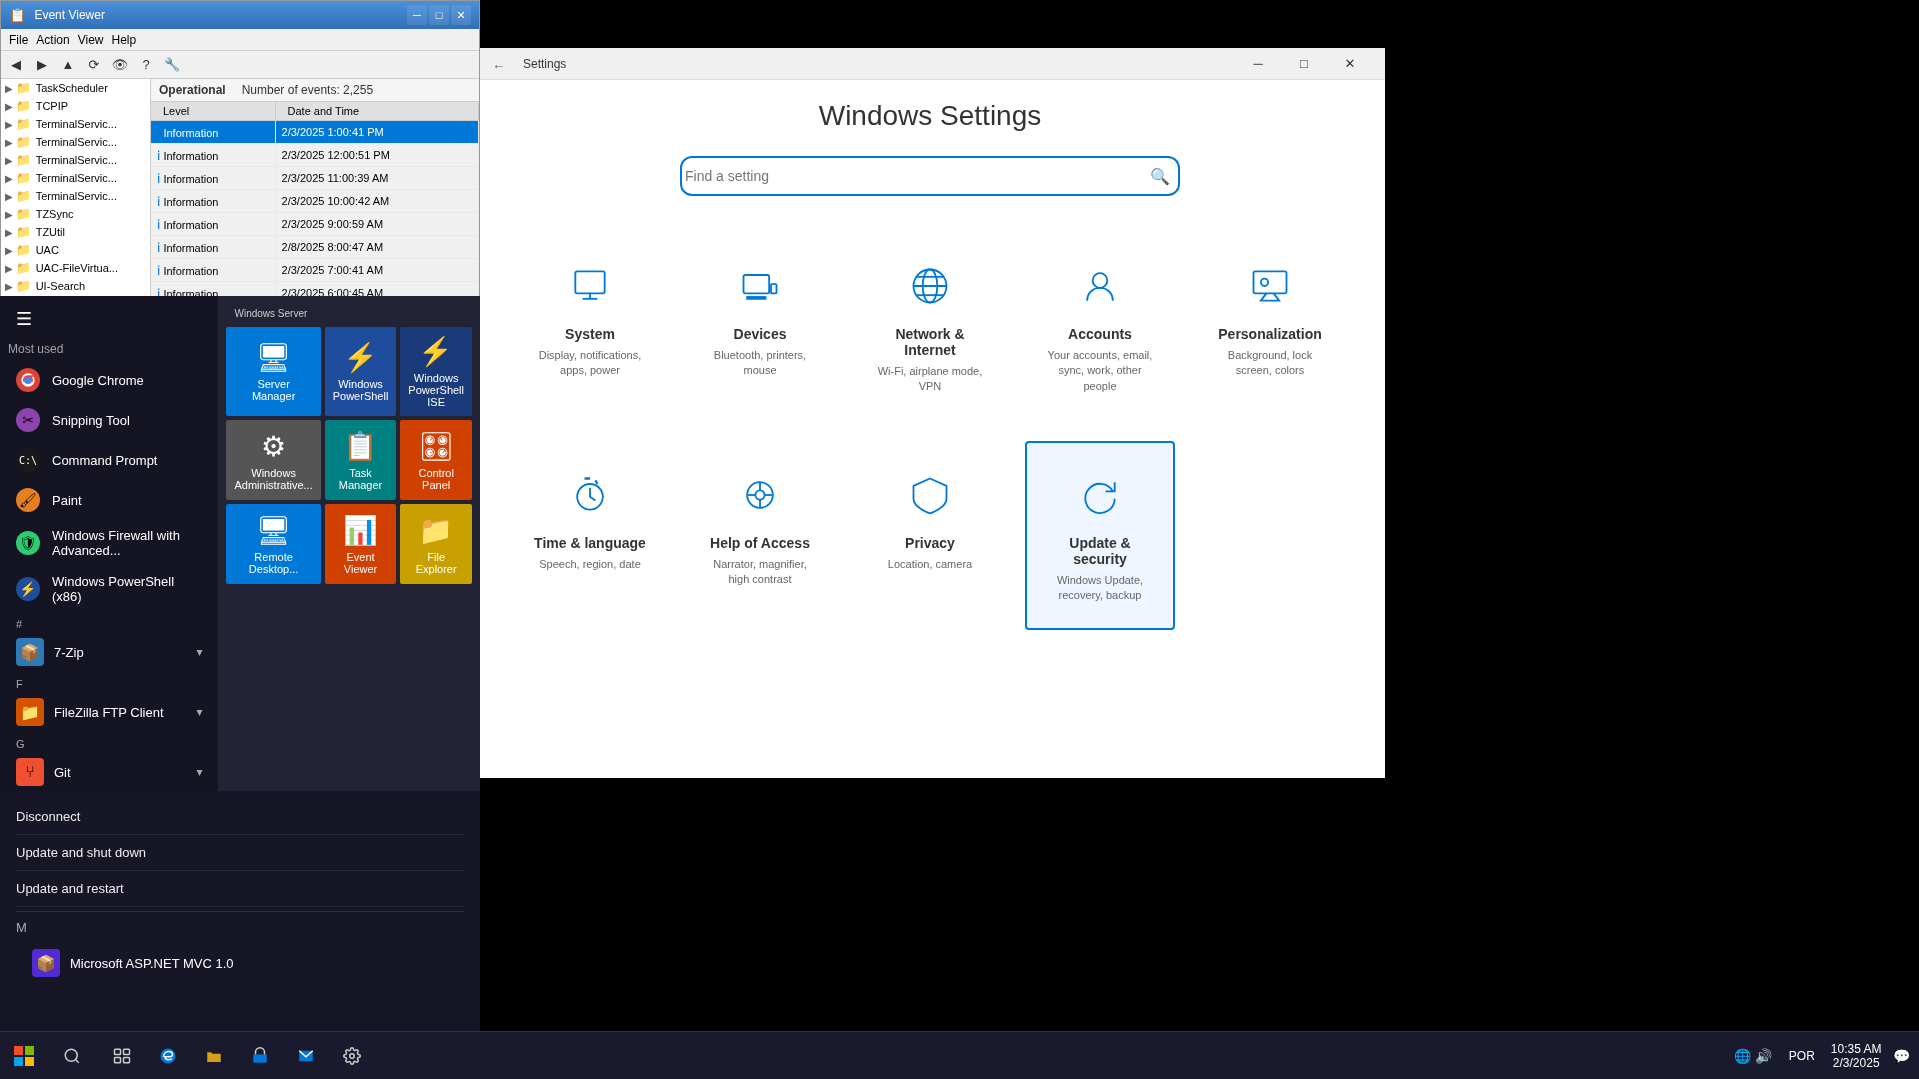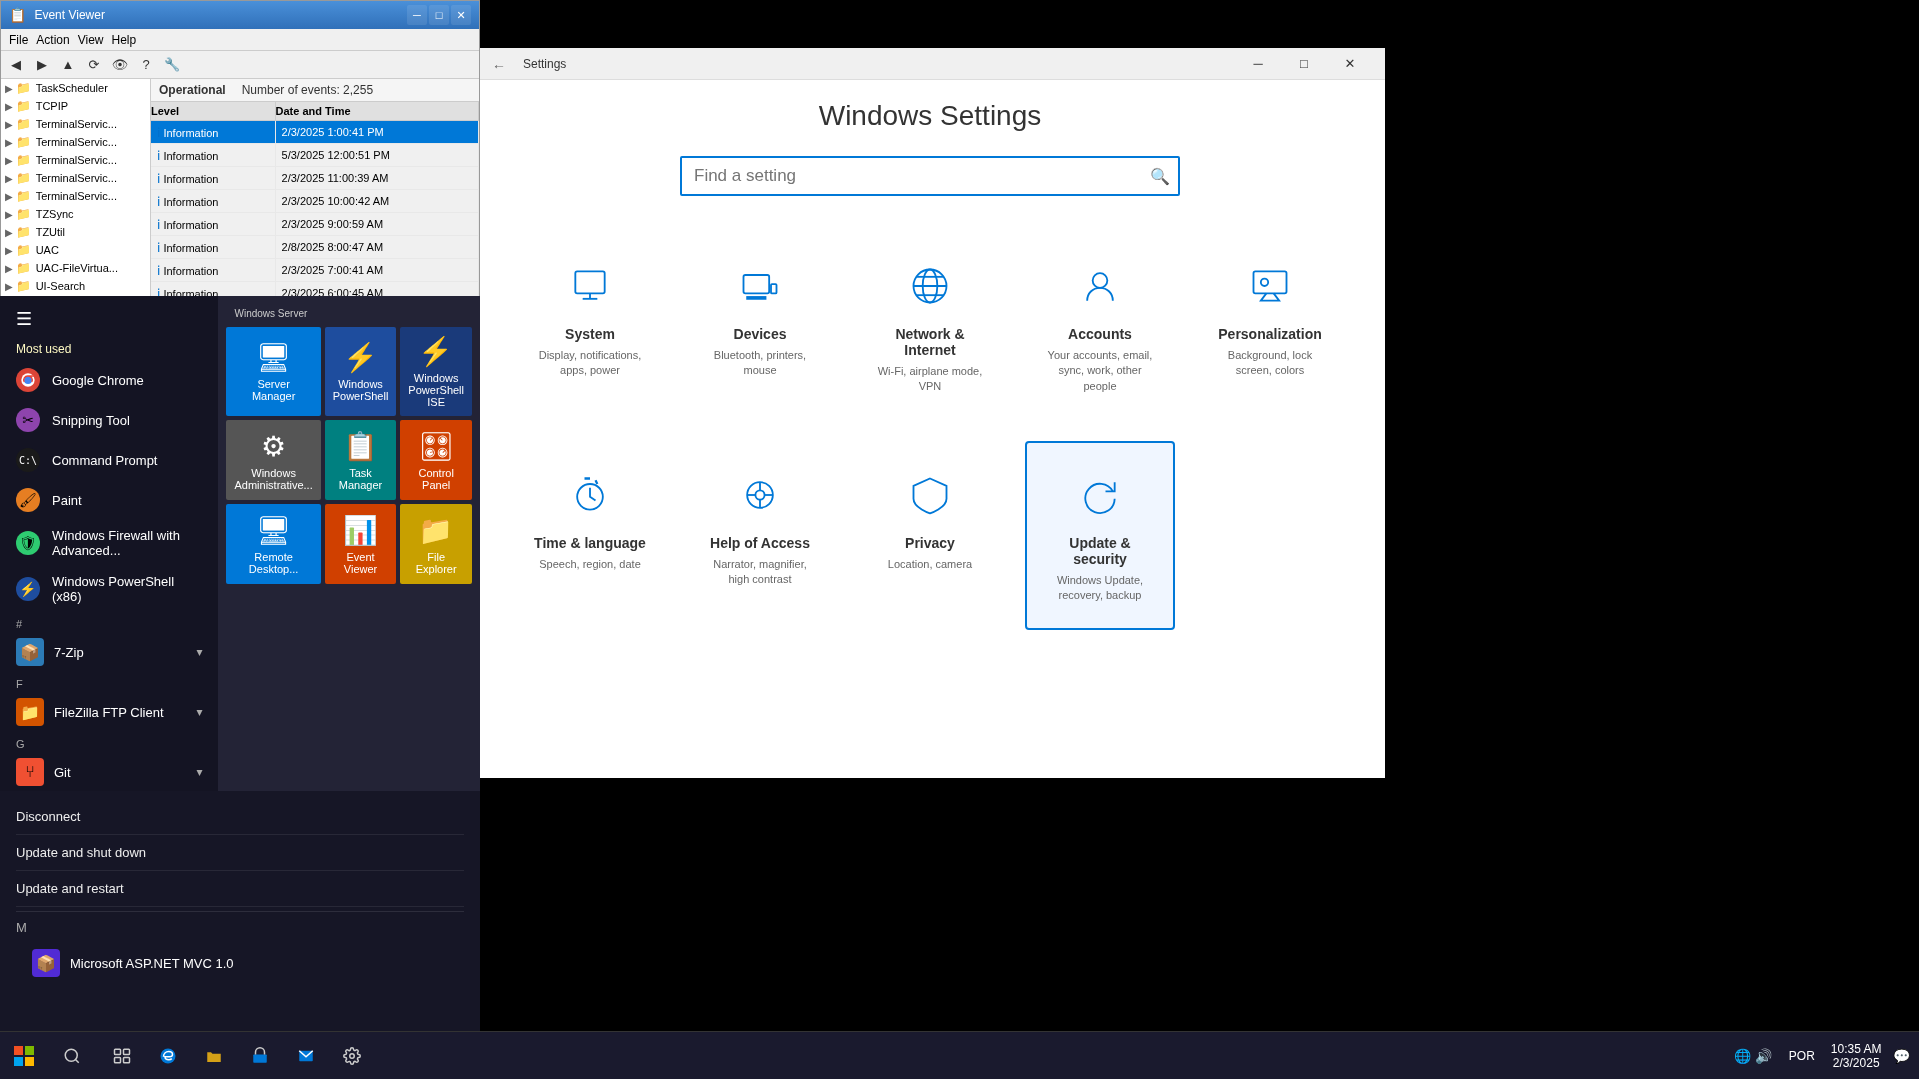--- a/index.html
+++ b/index.html
@@ -54,21 +54,21 @@
     .ev-tree-item .folder-icon { color: #d4a017; margin-right: 4px; font-size: 12px; }
     .ev-tree-item-text { font-size: 11px; overflow: hidden; text-overflow: ellipsis; }
     .ev-right { flex: 1; overflow: auto; }
     .ev-right-header {
       background: #f5f5f5; padding: 4px 8px; border-bottom: 1px solid #ccc;
       font-size: 12px; display: flex; align-items: center; gap: 16px;
     }
     .ev-op-label { font-weight: bold; color: #333; }
     .ev-events-count { font-size: 12px; color: #333; }
     .ev-table { width: 100%; border-collapse: collapse; font-size: 11px; }
-    .ev-table th { background: #e0e0e0; padding: 3px 0; text-align: left; border-bottom: 1px solid #ccc; border-right: 1px solid #ccc; font-weight: bold; }
+    .ev-table th { background: #e0e0e0; padding: 3px 12px; text-align: left; border-bottom: 1px solid #ccc; border-right: 1px solid #ccc; font-weight: normal; }
     .ev-table td { padding: 2px 6px; border-bottom: 1px solid #e8e8e8; border-right: 1px solid #e8e8e8; white-space: nowrap; }
     .ev-table tr.selected td { background: #0078d7; color: #fff; }
     .ev-info-icon { color: #0070cc; font-size: 13px; }
 
     
     .settings-window {
       position: absolute; top: 48px; left: 475px; width: 910px; height: 730px;
       background: #fff; z-index: 45; display: flex; flex-direction: column;
       box-shadow: 0 8px 32px rgba(0,0,0,0.3);
     }
@@ -78,43 +78,43 @@
     }
     .sw-nav-btns { display: flex; gap: 8px; align-items: center; margin-right: 12px; }
     .sw-nav-btn { width: 24px; height: 24px; border-radius: 50%; display: flex; align-items: center; justify-content: center; cursor: pointer; font-size: 14px; color: #666; background: transparent; }
     .sw-title-text { font-size: 12px; color: #333; flex: 1; }
     .sw-winctrls { display: flex; gap: 0; margin-left: auto; }
     .sw-wctrl { width: 46px; height: 32px; display: flex; align-items: center; justify-content: center; cursor: pointer; font-size: 13px; color: #333; }
     .sw-content { flex: 1; padding: 20px 40px; overflow-y: auto; background: #fff; }
     .sw-main-title { font-size: 28px; font-weight: 300; color: #333; text-align: center; margin-bottom: 24px; }
     .sw-search-bar { width: 100%; max-width: 500px; margin: 0 auto 36px; display: block; position: relative; }
     .sw-search-input {
-      width: 100%; height: 40px; border: 2px solid #0078d7; border-radius: 2px;
-      padding: 0 40px 0 12px; font-size: 17px; color: #333; outline: none;
+      width: 100%; height: 40px; border: 2px solid #0078d7; border-radius: 12px;
+      padding: 0 40px 0 3px; font-size: 14px; color: #333; outline: none;
       background: #fff;
     }
     .sw-search-icon { position: absolute; right: 10px; top: 50%; transform: translateY(-50%); color: #0078d7; font-size: 16px; }
     .sw-grid { display: grid; grid-template-columns: repeat(5, 1fr); gap: 20px; }
     .sw-tile { display: flex; flex-direction: column; align-items: center; padding: 24px 16px; cursor: pointer; border-radius: 4px; border: 2px solid transparent; }
     .sw-tile.selected { border: 2px solid #0078d7; background: #f0f6ff; }
     .sw-tile-icon { font-size: 40px; color: #0078d7; margin-bottom: 12px; height: 56px; display: flex; align-items: center; justify-content: center; }
     .sw-tile-name { font-size: 14px; font-weight: 600; color: #333; margin-bottom: 6px; text-align: center; }
     .sw-tile-desc { font-size: 11px; color: #666; text-align: center; line-height: 1.4; }
 
     
     .start-menu {
       position: absolute; bottom: 48px; left: 0; width: 480px; height: 735px;
       background: rgba(30,30,45,0.97); display: flex; flex-direction: column;
       z-index: 200;
     }
     .sm-top { flex: 1; display: flex; overflow: hidden; }
     .sm-left { width: 240px; background: rgba(20,20,35,0.97); display: flex; flex-direction: column; }
     .sm-left-header { padding: 12px 16px 4px; display: flex; align-items: center; gap: 8px; }
     .sm-hamburger { color: #fff; font-size: 18px; cursor: pointer; }
-    .sm-most-used-label { font-size: 12px; color: #fef9c3; padding: 8px 16px 4px; }
+    .sm-most-used-label { font-size: 12px; color: #a3a3a3; padding: 8px 8px 4px; }
     .sm-app-item { display: flex; align-items: center; padding: 8px 16px; cursor: pointer; gap: 12px; }
     .sm-app-icon { width: 24px; height: 24px; border-radius: 50%; display: flex; align-items: center; justify-content: center; font-size: 14px; flex-shrink: 0; }
     .sm-app-name { font-size: 13px; color: #fff; }
     .sm-section-divider { font-size: 11px; color: #aaa; padding: 6px 16px 2px; }
     .sm-app-list-item { display: flex; align-items: center; padding: 6px 16px; cursor: pointer; gap: 10px; }
     .sm-app-list-icon { width: 28px; height: 28px; border-radius: 4px; display: flex; align-items: center; justify-content: center; font-size: 16px; flex-shrink: 0; }
     .sm-app-list-name { font-size: 13px; color: #fff; flex: 1; }
     .sm-app-list-arrow { color: #aaa; font-size: 12px; }
     .sm-right { flex: 1; background: rgba(35,35,55,0.97); padding: 8px; }
     .sm-right-label { font-size: 10px; color: #ccc; padding: 4px 8px 8px; }
@@ -245,21 +245,21 @@
             <th>Date and Time</th>
           </tr>
         </thead>
         <tbody id="ev-tbody">
         <tr class="selected">
               <td><span class="ev-info-icon">ℹ</span> Information</td>
               <td>2/3/2025 1:00:41 PM</td>
             </tr>
             <tr>
               <td><span class="ev-info-icon">ℹ</span> Information</td>
-              <td>5/3/2025 12:00:51 PM</td>
+              <td>2/3/2025 12:00:51 PM</td>
             </tr>
             <tr>
               <td><span class="ev-info-icon">ℹ</span> Information</td>
               <td>2/3/2025 11:00:39 AM</td>
             </tr>
             <tr>
               <td><span class="ev-info-icon">ℹ</span> Information</td>
               <td>2/3/2025 10:00:42 AM</td>
             </tr>
             <tr>

